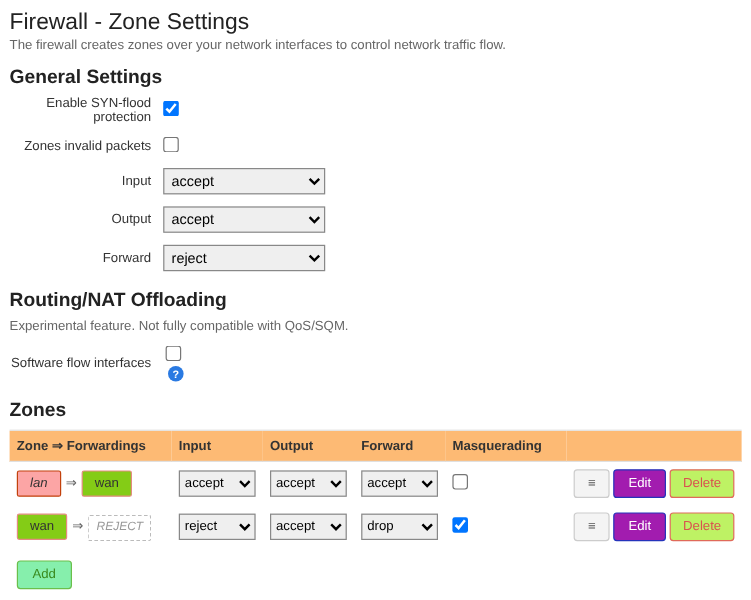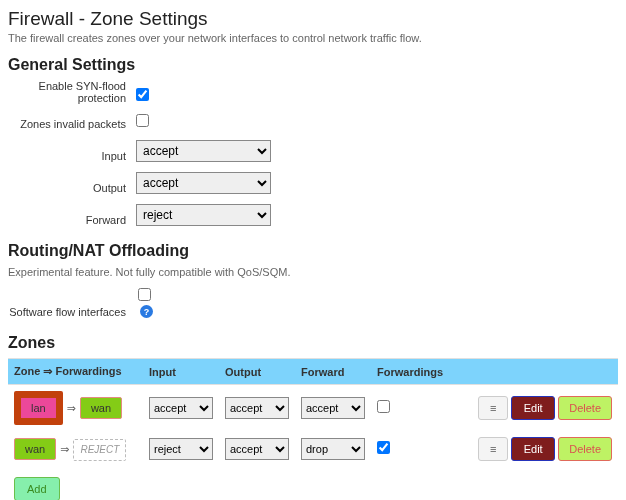--- a/index.html
+++ b/index.html
@@ -24,21 +24,21 @@
     margin: 0 0 12px 0;
   }
   h2 {
     font-size: 16px;
     font-weight: bold;
     margin: 0 0 6px 0;
     color: #222;
   }
   .form-row {
     display: flex;
-    align-items: flex-end;
+    align-items: center;
     margin-bottom: 10px;
   }
   .form-row .label {
     width: 128px;
     text-align: right;
     padding-right: 10px;
     font-size: 11px;
     color: #333;
   }
   .form-row .field {
@@ -85,40 +85,40 @@
   
   .zones-table {
     width: 100%;
     border-collapse: collapse;
   }
   .zones-table th {
     text-align: left;
     font-size: 11px;
     font-weight: bold;
     padding: 6px 6px;
-    background: #7dd3fc;
+    background: #fdba74;
     color: #333;
     border-top: 1px solid #e0e0e0;
     border-bottom: 1px solid #e0e0e0;
   }
   .zones-table td {
     padding: 6px 6px;
     vertical-align: middle;
   }
   .zone-badge {
     display: inline-block;
     padding: 2px 10px;
     border-radius: 2px;
     font-size: 11px;
     line-height: 16px;
     color: #333;
     min-width: 34px;
     text-align: center;
   }
-  .zone-lan { background: #ec4899; border: 7px solid #c2410c; }
+  .zone-lan { background: #fca5a5; border: 1px solid #c2410c; font-style: italic; }
   .zone-wan { background: #84cc16; border: 1px solid #e48b80; }
   .zone-reject {
     background: #fff;
     border: 1px dashed #bbb;
     color: #999;
     font-style: italic;
     font-size: 10px;
     padding: 2px 6px;
   }
   .arrow {
@@ -150,21 +150,21 @@
     user-select: none;
   }
   .btn-menu {
     width: 30px;
     padding: 0;
     background: #f4f4f4;
     border: 1px solid #ccc;
     color: #555;
   }
   .btn-edit {
-    background: #7f1d1d;
+    background: #a21caf;
     border: 1px solid #2533bb;
     color: #fff;
     min-width: 44px;
   }
   .btn-delete {
     background: #bef264;
     border: 1px solid #e06a5a;
     color: #d9534f;
     min-width: 50px;
   }
@@ -241,21 +241,21 @@
 
 <h2>Zones</h2>
 
 <table class="zones-table">
   <thead>
     <tr>
       <th style="width:135px;">Zone ⇒ Forwardings</th>
       <th style="width:70px;">Input</th>
       <th style="width:70px;">Output</th>
       <th style="width:70px;">Forward</th>
-      <th>Forwardings</th>
+      <th>Masquerading</th>
       <th style="width:140px;"></th>
     </tr>
   </thead>
   <tbody id="zones-body">
       <tr>
         <td><span class="zone-badge zone-lan">lan</span><span class="arrow">⇒</span><span class="zone-badge zone-wan">wan</span></td>
         <td><select class="small"><option value="accept">accept</option><option value="reject">reject</option><option value="drop">drop</option></select></td>
         <td><select class="small"><option value="accept">accept</option><option value="reject">reject</option><option value="drop">drop</option></select></td>
         <td><select class="small"><option value="accept">accept</option><option value="reject">reject</option><option value="drop">drop</option></select></td>
         <td><input type="checkbox" style=""></td>

